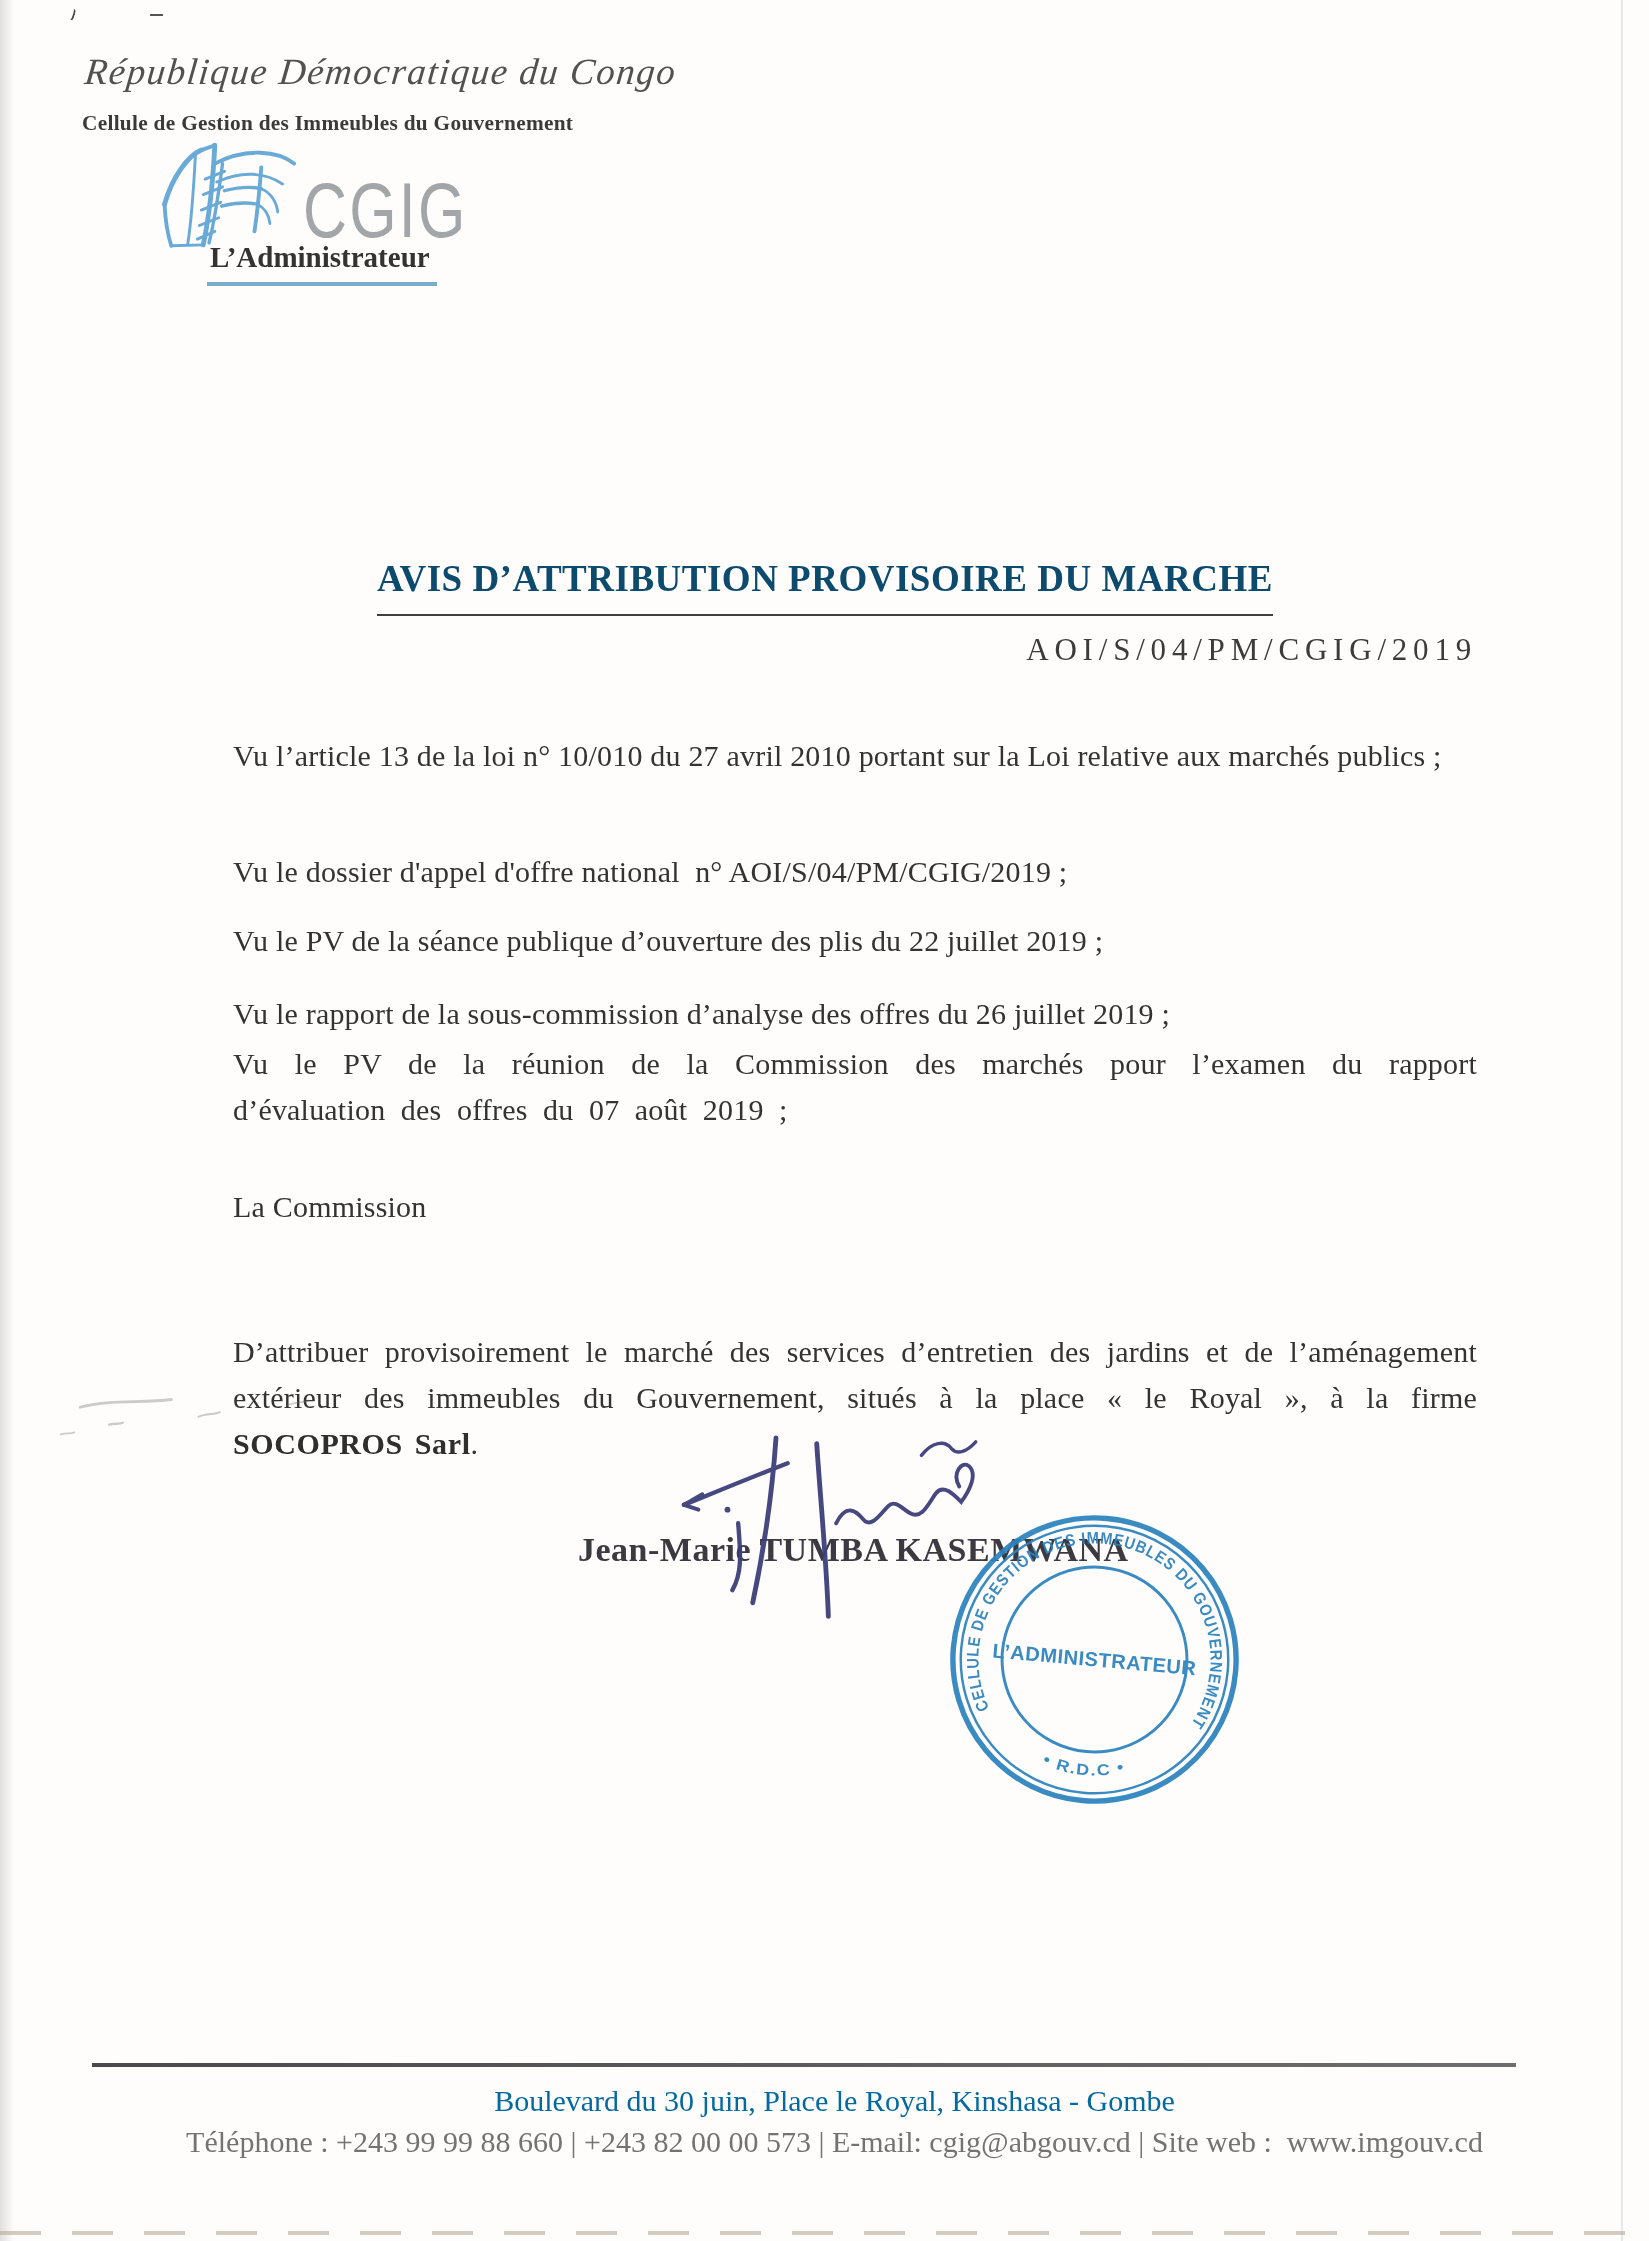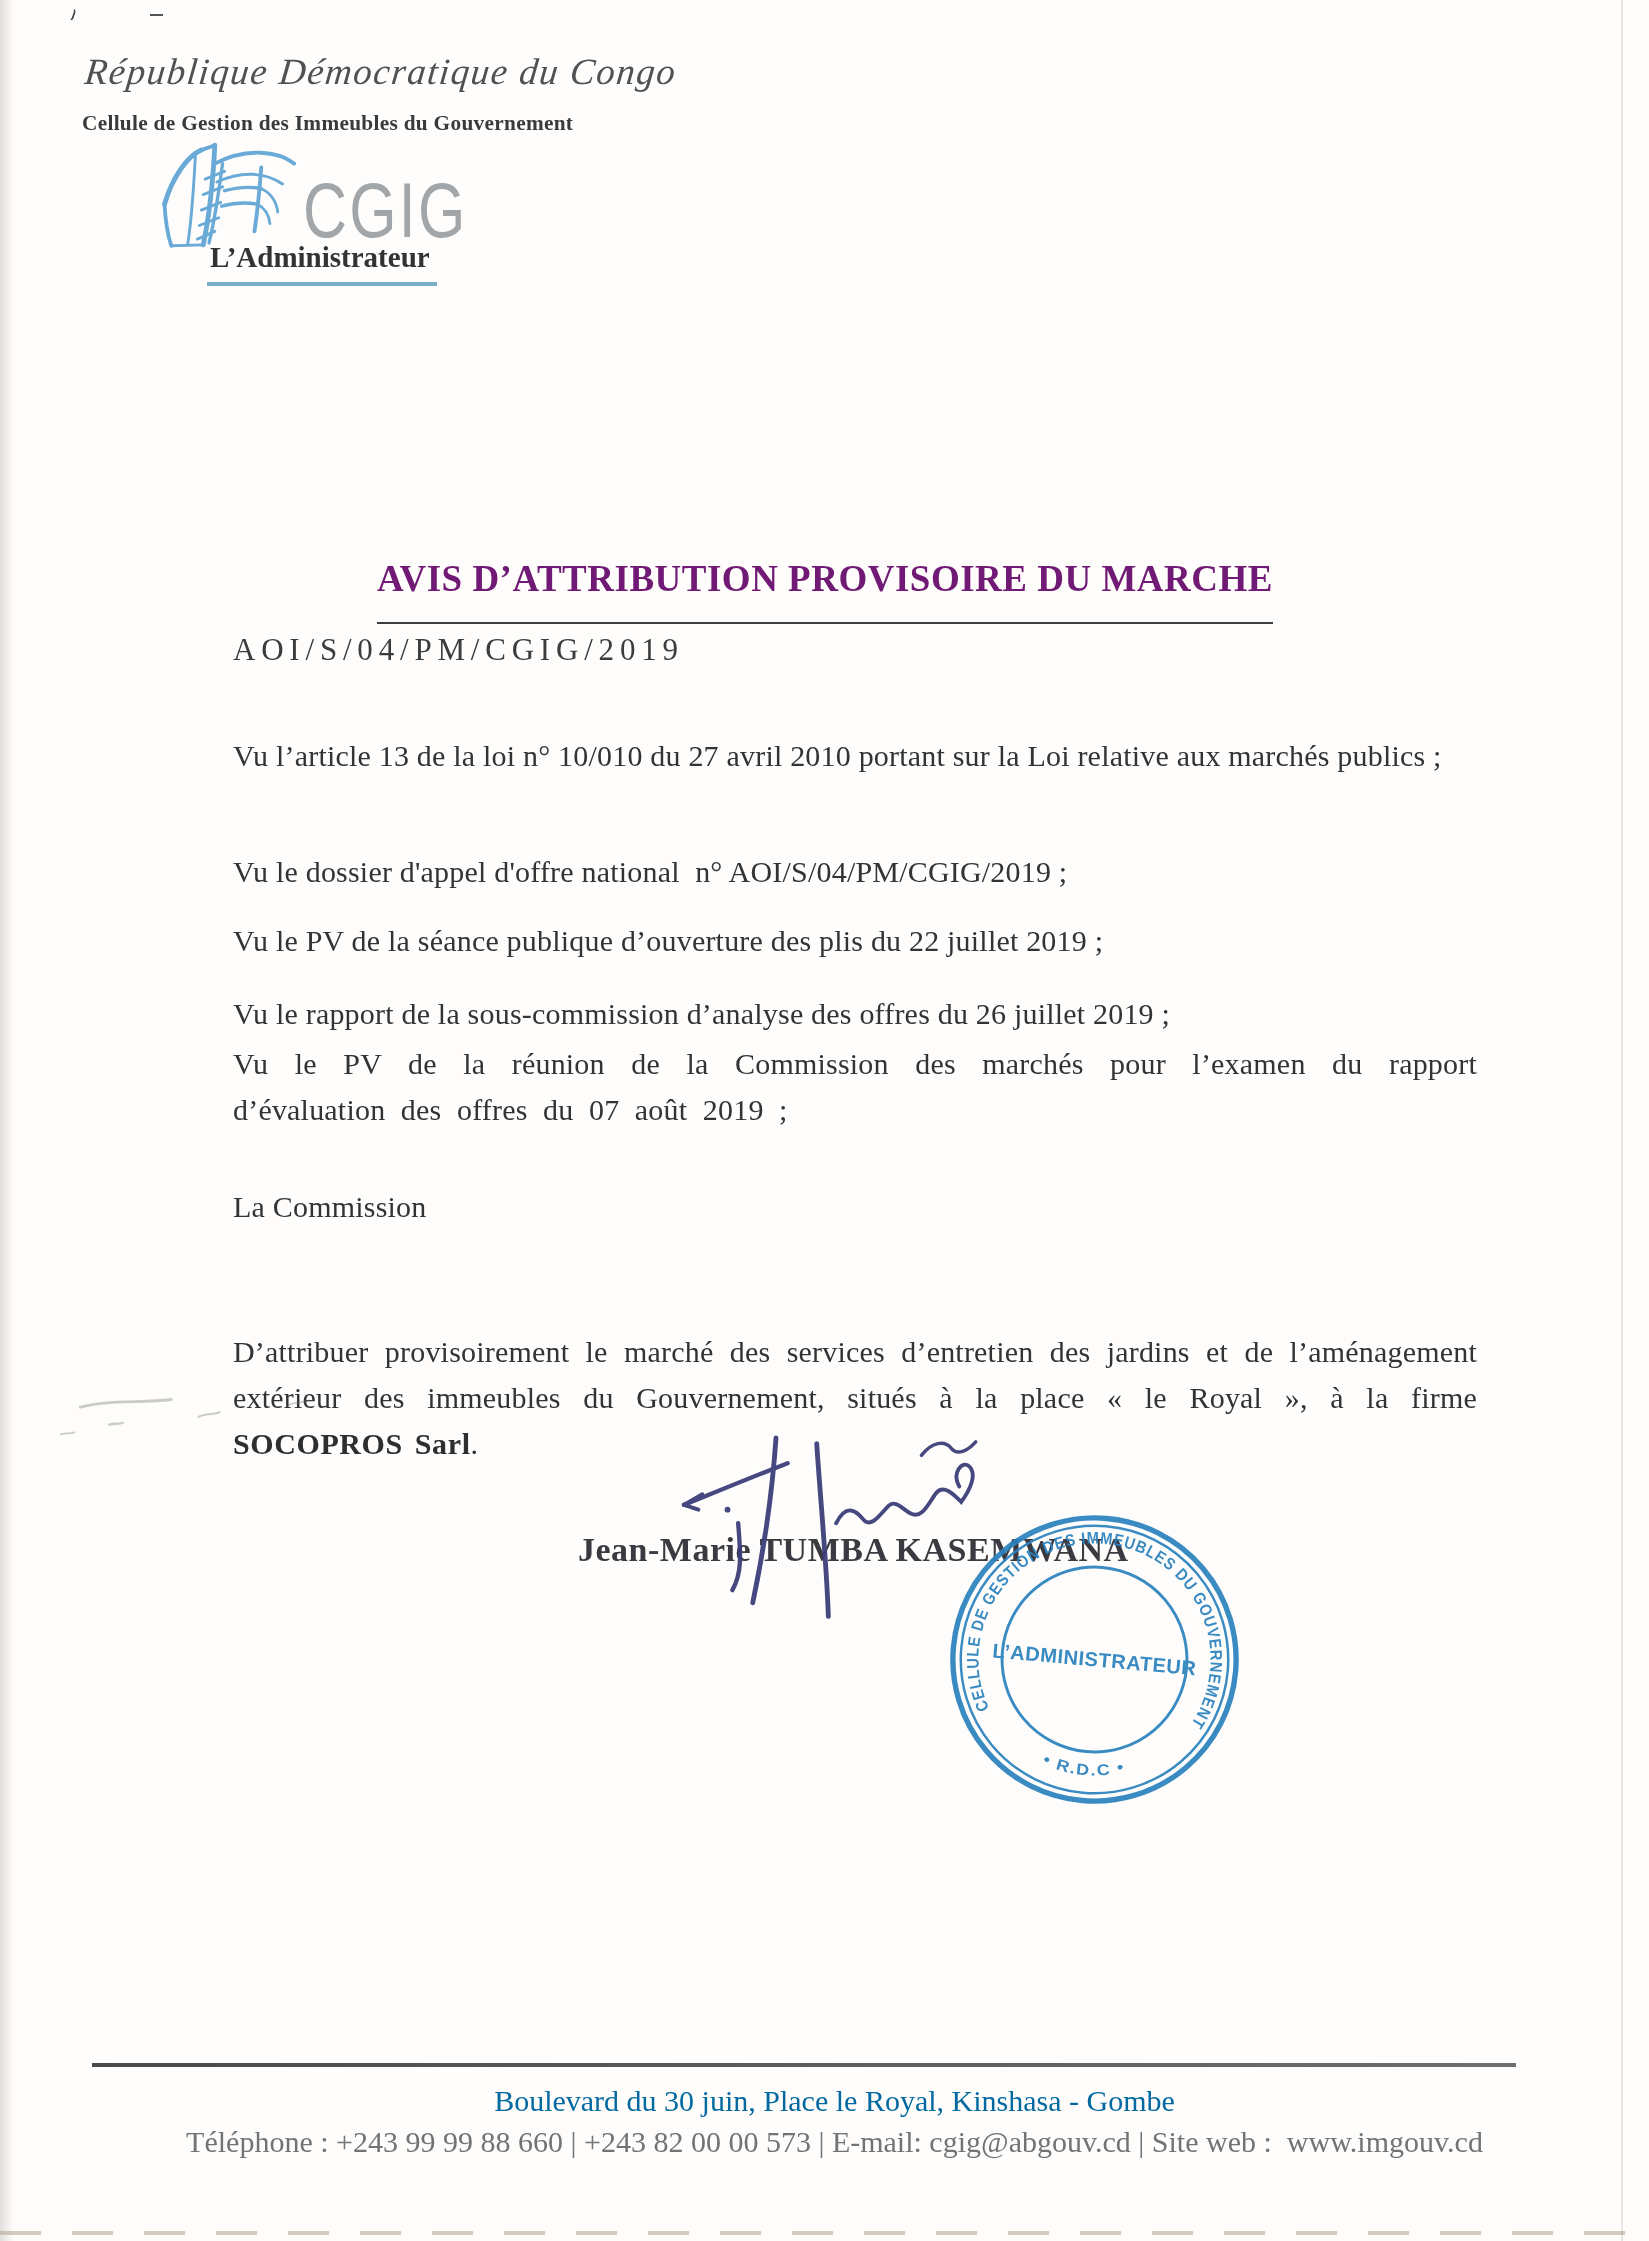--- a/index.html
+++ b/index.html
@@ -28,22 +28,22 @@
   .wordmark{position:absolute;left:303px;top:165px;
     font-family:"Liberation Sans", sans-serif;font-size:78px;font-weight:400;
     color:#a2a6a9;letter-spacing:2.9px;transform:scaleX(0.78);transform-origin:left top;}
   .admin-label{position:absolute;left:210px;top:241px;
     font-weight:bold;font-size:29px;color:#333;}
   .admin-underline{position:absolute;left:207px;top:282px;width:230px;height:3.9px;
     background:#79aec9;}
   
   .title-wrap{position:absolute;left:0;top:557px;width:1650px;text-align:center;}
   .doc-title{display:inline-block;font-weight:bold;font-size:37px;letter-spacing:0.5px;
-    color:#701a75;border-bottom:2.9px solid #3f3f3f;padding-bottom:22px;}
-  .ref-line{position:absolute;left:233px;top:632px;width:1244px;text-align:left;
+    color:#0c4a6e;border-bottom:2.9px solid #3f3f3f;padding-bottom:14px;}
+  .ref-line{position:absolute;left:233px;top:632px;width:1244px;text-align:right;
     font-size:31px;letter-spacing:5.8px;color:#3c3c3c;}
   
   .para{position:absolute;left:233px;width:1244px;
     font-size:30px;line-height:46px;letter-spacing:0.2px;color:#333;
     text-align:justify;white-space:pre-wrap;}
   .para.single{text-align:left;}
   .ws5{word-spacing:7.8px;margin-top:8px;}
   .ws4{word-spacing:3.9px;}
   .firm{font-weight:bold;letter-spacing:0.6px;color:#2e2e2e;font-family:Liberation Serif, serif;}
   

